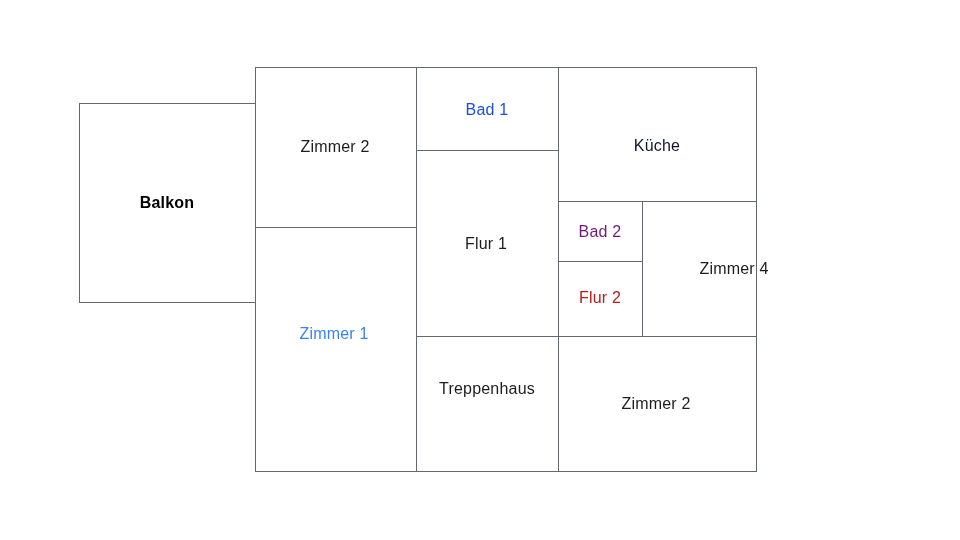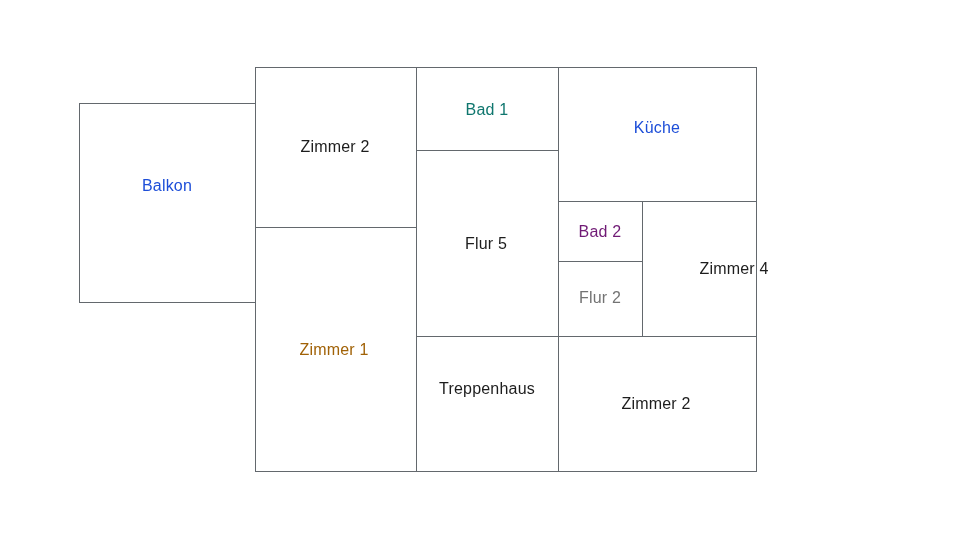--- a/index.html
+++ b/index.html
@@ -39,24 +39,24 @@
     <div class="wall" style="left: 756px; top: 67px; width: 1px; height: 405px; background: rgb(99, 104, 109);"></div>
     <div class="wall" style="left: 255px; top: 67px; width: 502px; height: 1px; background: rgb(99, 104, 109);"></div>
     <div class="wall" style="left: 79px; top: 103px; width: 177px; height: 1px; background: rgb(99, 104, 109);"></div>
     <div class="wall" style="left: 416px; top: 150px; width: 143px; height: 1px; background: rgb(99, 104, 109);"></div>
     <div class="wall" style="left: 558px; top: 201px; width: 199px; height: 1px; background: rgb(99, 104, 109);"></div>
     <div class="wall" style="left: 255px; top: 227px; width: 162px; height: 1px; background: rgb(99, 104, 109);"></div>
     <div class="wall" style="left: 558px; top: 261px; width: 85px; height: 1px; background: rgb(99, 104, 109);"></div>
     <div class="wall" style="left: 79px; top: 302px; width: 177px; height: 1px; background: rgb(99, 104, 109);"></div>
     <div class="wall" style="left: 416px; top: 336px; width: 341px; height: 1px; background: rgb(99, 104, 109);"></div>
     <div class="wall" style="left: 255px; top: 471px; width: 502px; height: 1px; background: rgb(99, 104, 109);"></div>
-    <div class="room-label" style="left: 167px; top: 186px; color: #1d4ed8;">Balkon</div>
+    <div class="room-label" style="left: 167px; top: 203px; color: #000000; font-weight: bold;">Balkon</div>
     <div class="room-label" style="left: 335px; top: 147px; color: rgb(29, 29, 29);">Zimmer 2</div>
-    <div class="room-label" style="left: 487px; top: 110px; color: #0f766e;">Bad 1</div>
-    <div class="room-label" style="left: 657px; top: 128px; color: #1d4ed8; text-align: right;">Küche</div>
-    <div class="room-label" style="left: 486px; top: 244px; color: rgb(29, 29, 29);">Flur 5</div>
+    <div class="room-label" style="left: 487px; top: 110px; color: #1d4ed8;">Bad 1</div>
+    <div class="room-label" style="left: 657px; top: 146px; color: #0f172a; text-align: right;">Küche</div>
+    <div class="room-label" style="left: 486px; top: 244px; color: rgb(29, 29, 29);">Flur 1</div>
     <div class="room-label" style="left: 600px; top: 232px; color: #701a75;">Bad 2</div>
-    <div class="room-label" style="left: 600px; top: 298px; color: #737373;">Flur 2</div>
+    <div class="room-label" style="left: 600px; top: 298px; color: #b91c1c;">Flur 2</div>
     <div class="room-label" style="left: 734px; top: 269px; color: rgb(29, 29, 29);">Zimmer 4</div>
-    <div class="room-label" style="left: 334px; top: 334px; color: #a16207; margin-top: 16px;">Zimmer 1</div>
+    <div class="room-label" style="left: 334px; top: 334px; color: #3b82f6;">Zimmer 1</div>
     <div class="room-label" style="left: 487px; top: 389px; color: rgb(29, 29, 29);">Treppenhaus</div>
     <div class="room-label" style="left: 656px; top: 404px; color: rgb(29, 29, 29);">Zimmer 2</div>
   </div>
 
 </body></html>

